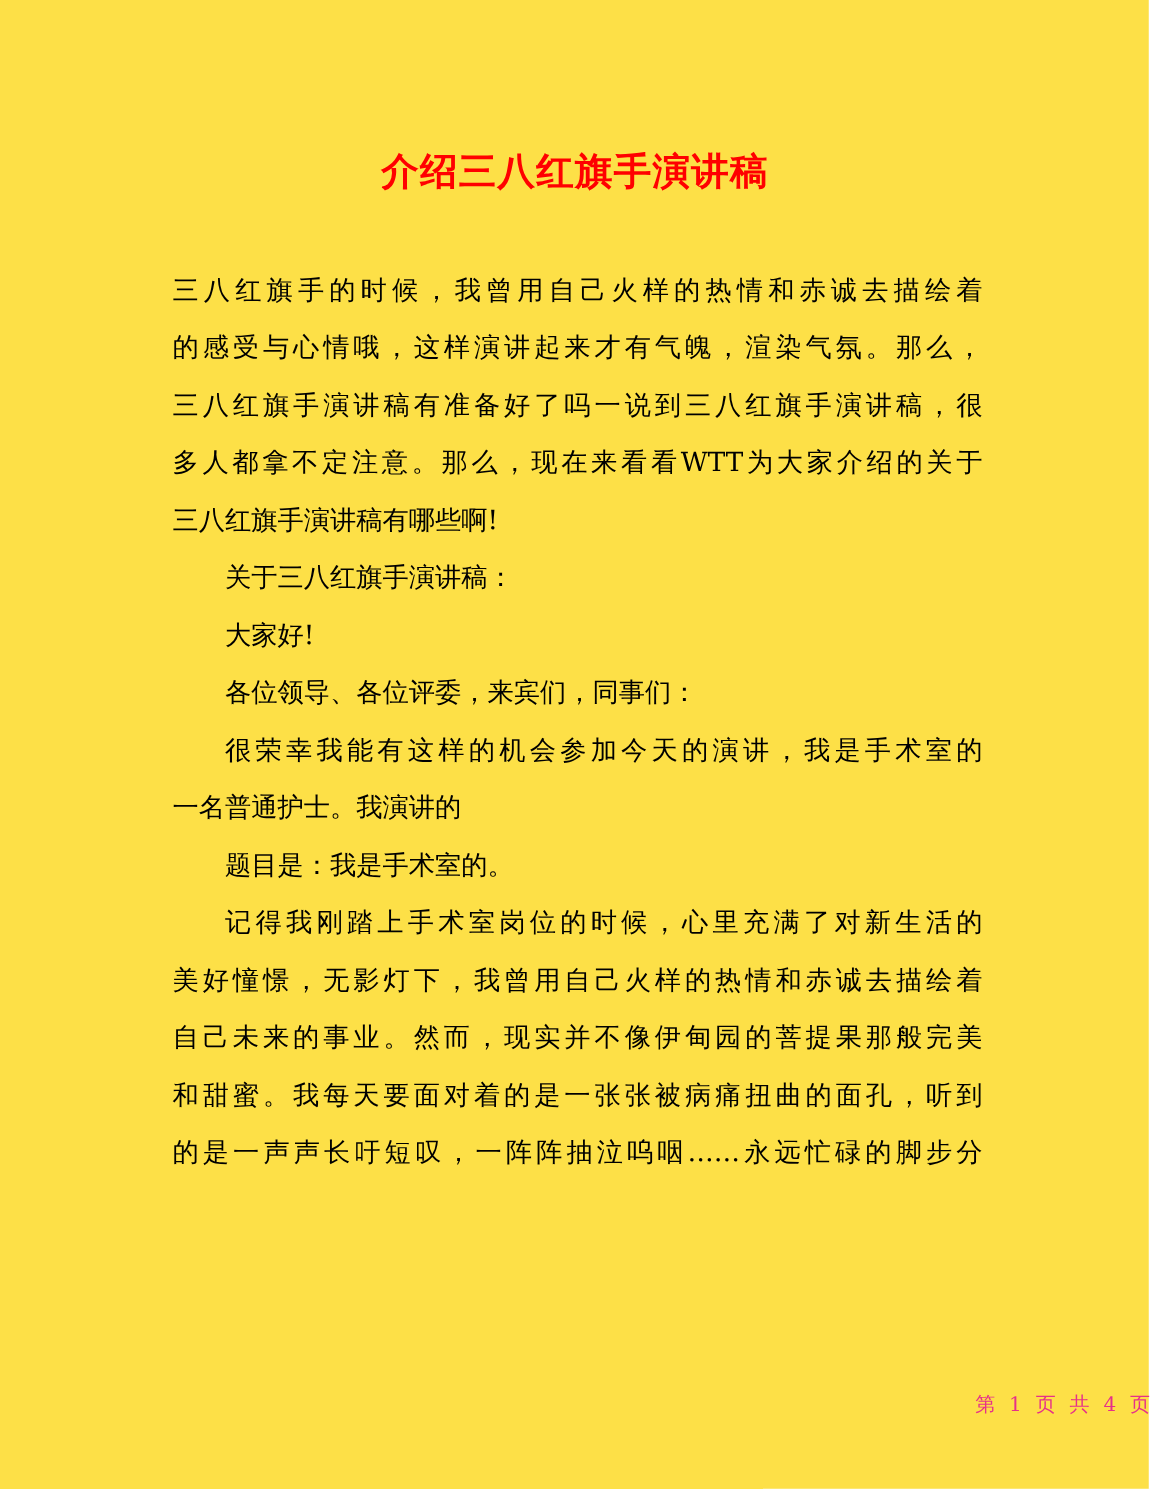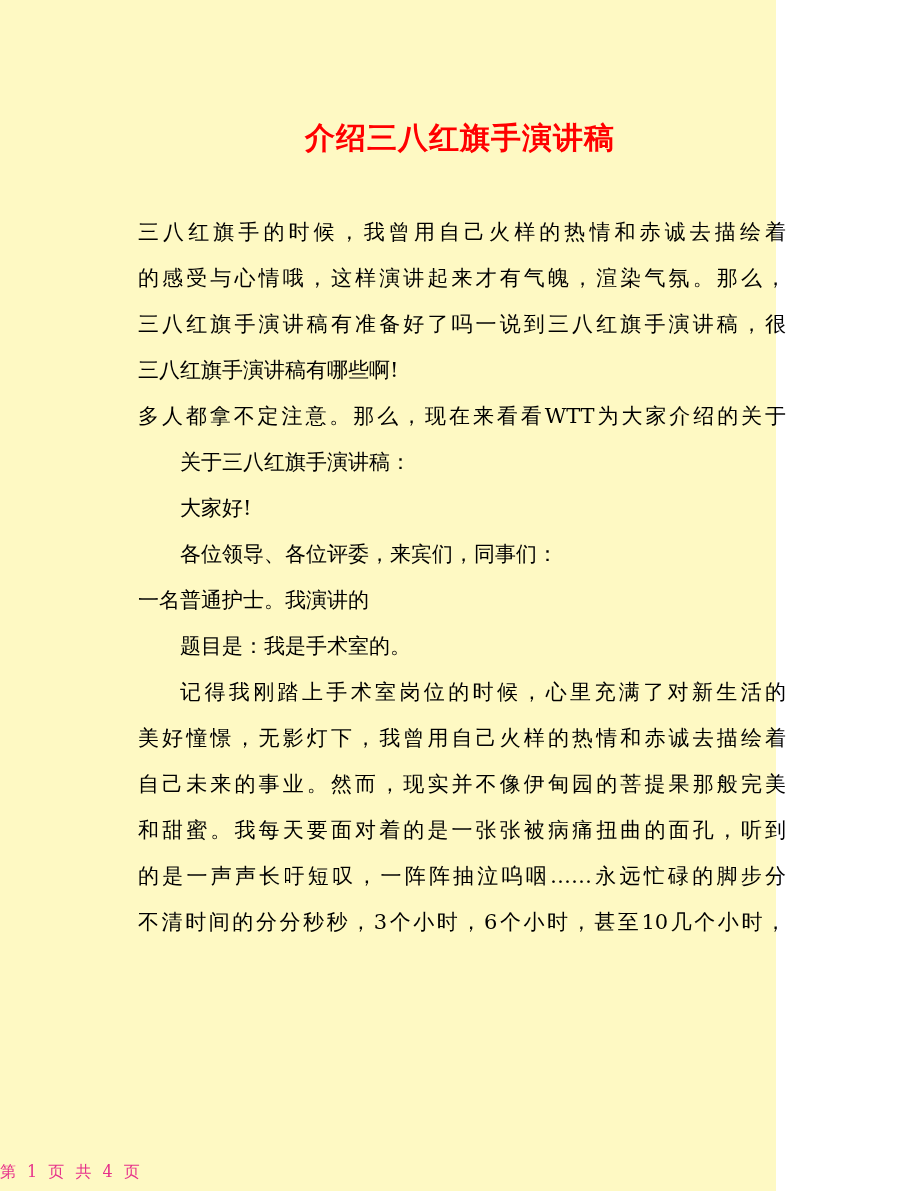--- a/index.html
+++ b/index.html
@@ -12,23 +12,23 @@
       height: 1191px;
       position: relative;
       overflow: hidden;
       font-family: "DejaVu Serif", "Liberation Serif", serif;
       color: #000000;
     }
     .page {
       position: absolute;
       left: 0;
       top: 0;
-      width: 776px;
+      width: 919px;
       height: 1191px;
-      background: #fef9c3;
+      background: #fde047;
     }
     .title {
       position: absolute;
       top: 118px;
       left: 0;
       width: 920px;
       text-align: center;
       font-family: "DejaVu Sans", "Liberation Sans", sans-serif;
       font-weight: bold;
       font-size: 30px;
@@ -56,47 +56,46 @@
       text-align-last: left;
     }
     .line.indent {
       padding-left: 42px;
     }
     .footer {
       position: absolute;
       top: 1112px;
       left: 0;
       width: 920px;
-      text-align: left;
+      text-align: right;
       font-size: 16px;
       line-height: 24px;
       color: #e6308a;
       word-spacing: 6px;
-      margin-top: 48px;
     }
   </style>
 </head>
 <body>
 
 <div class="page">
   <div class="title">介绍三八红旗手演讲稿</div>
 
   <div class="body-text">
     <span class="line">三八红旗手的时候，我曾用自己火样的热情和赤诚去描绘着</span>
     <span class="line">的感受与心情哦，这样演讲起来才有气魄，渲染气氛。那么，</span>
     <span class="line">三八红旗手演讲稿有准备好了吗一说到三八红旗手演讲稿，很</span>
+    <span class="line">多人都拿不定注意。那么，现在来看看WTT为大家介绍的关于</span>
     <span class="line last">三八红旗手演讲稿有哪些啊!</span>
-    <span class="line">多人都拿不定注意。那么，现在来看看WTT为大家介绍的关于</span>
     <span class="line indent last">关于三八红旗手演讲稿：</span>
     <span class="line indent last">大家好!</span>
     <span class="line indent last">各位领导、各位评委，来宾们，同事们：</span>
+    <span class="line indent">很荣幸我能有这样的机会参加今天的演讲，我是手术室的</span>
     <span class="line last">一名普通护士。我演讲的</span>
     <span class="line indent last">题目是：我是手术室的。</span>
     <span class="line indent">记得我刚踏上手术室岗位的时候，心里充满了对新生活的</span>
     <span class="line">美好憧憬，无影灯下，我曾用自己火样的热情和赤诚去描绘着</span>
     <span class="line">自己未来的事业。然而，现实并不像伊甸园的菩提果那般完美</span>
     <span class="line">和甜蜜。我每天要面对着的是一张张被病痛扭曲的面孔，听到</span>
     <span class="line">的是一声声长吁短叹，一阵阵抽泣呜咽……永远忙碌的脚步分</span>
-    <span class="line">不清时间的分分秒秒，3个小时，6个小时，甚至10几个小时，</span>
   </div>
 
   <div class="footer">第 1 页 共 4 页</div>
 </div>
 
 </body></html>

